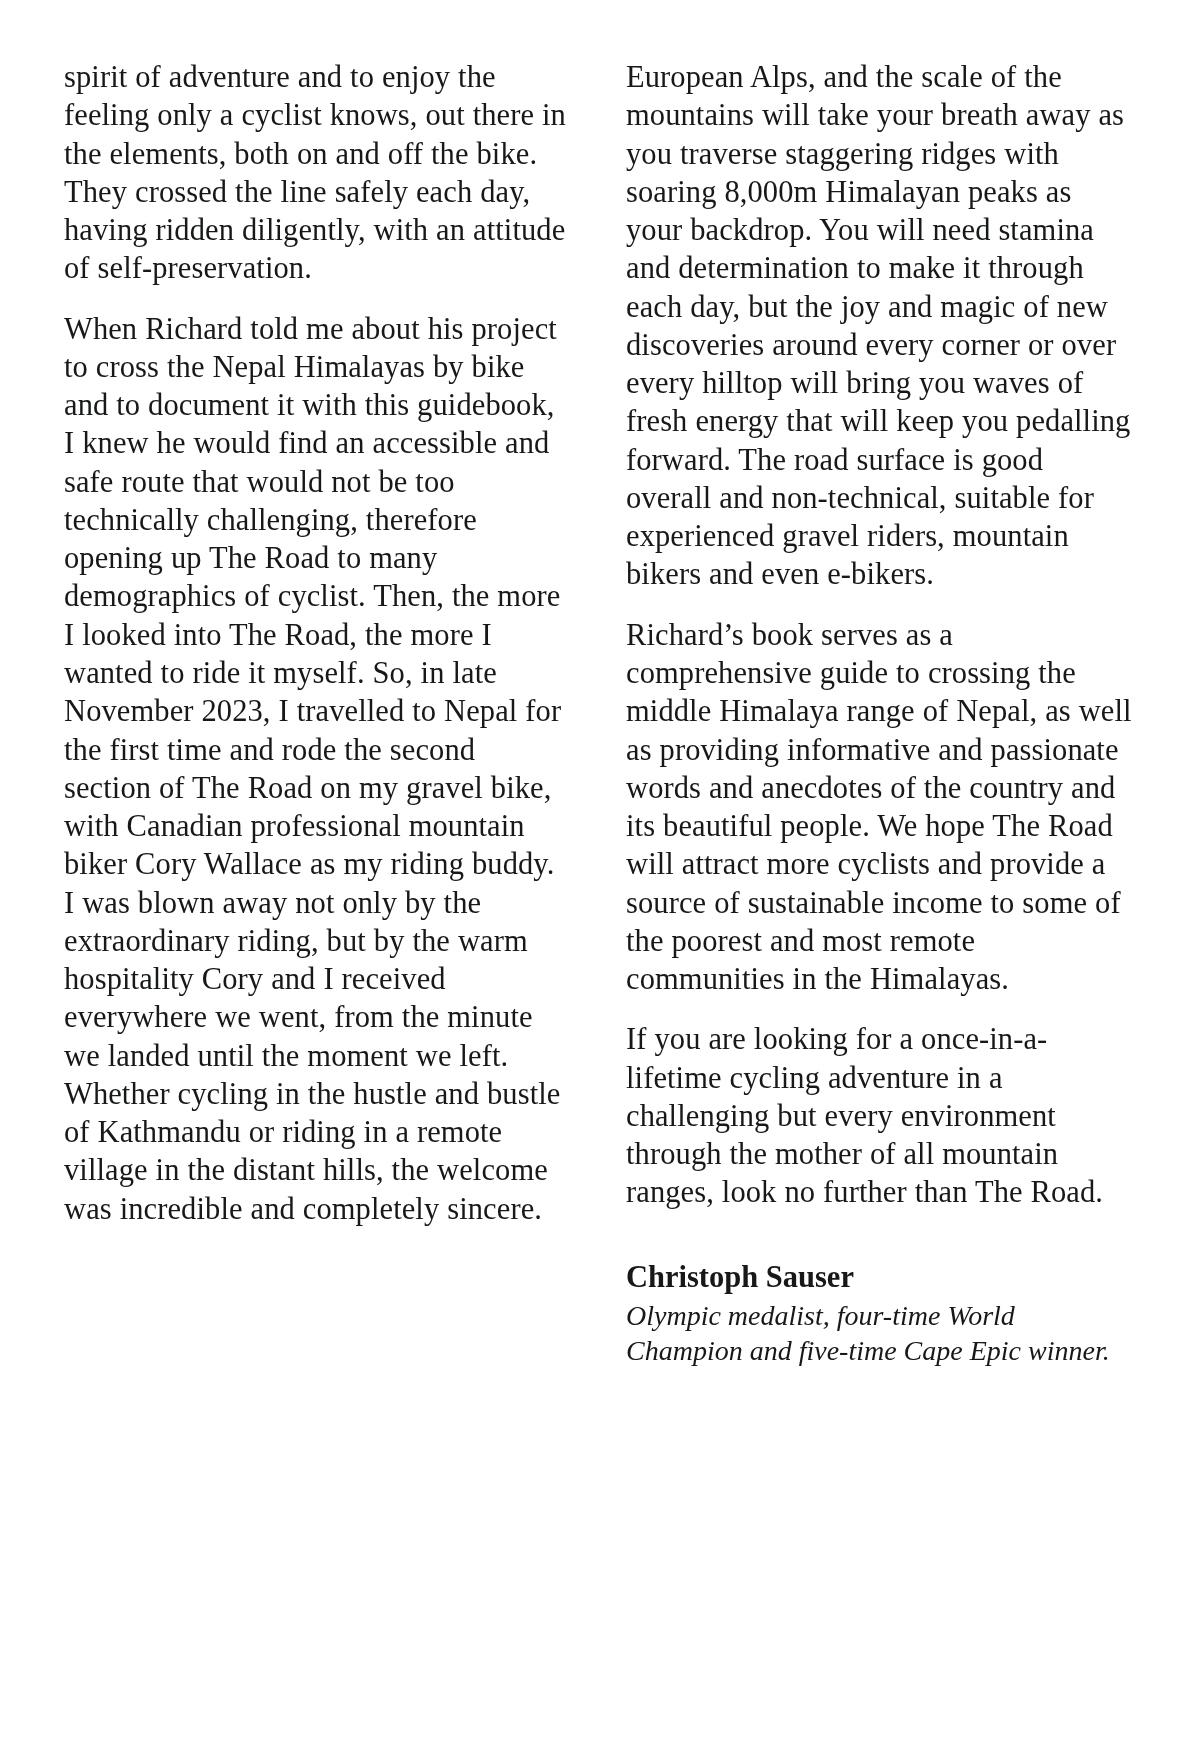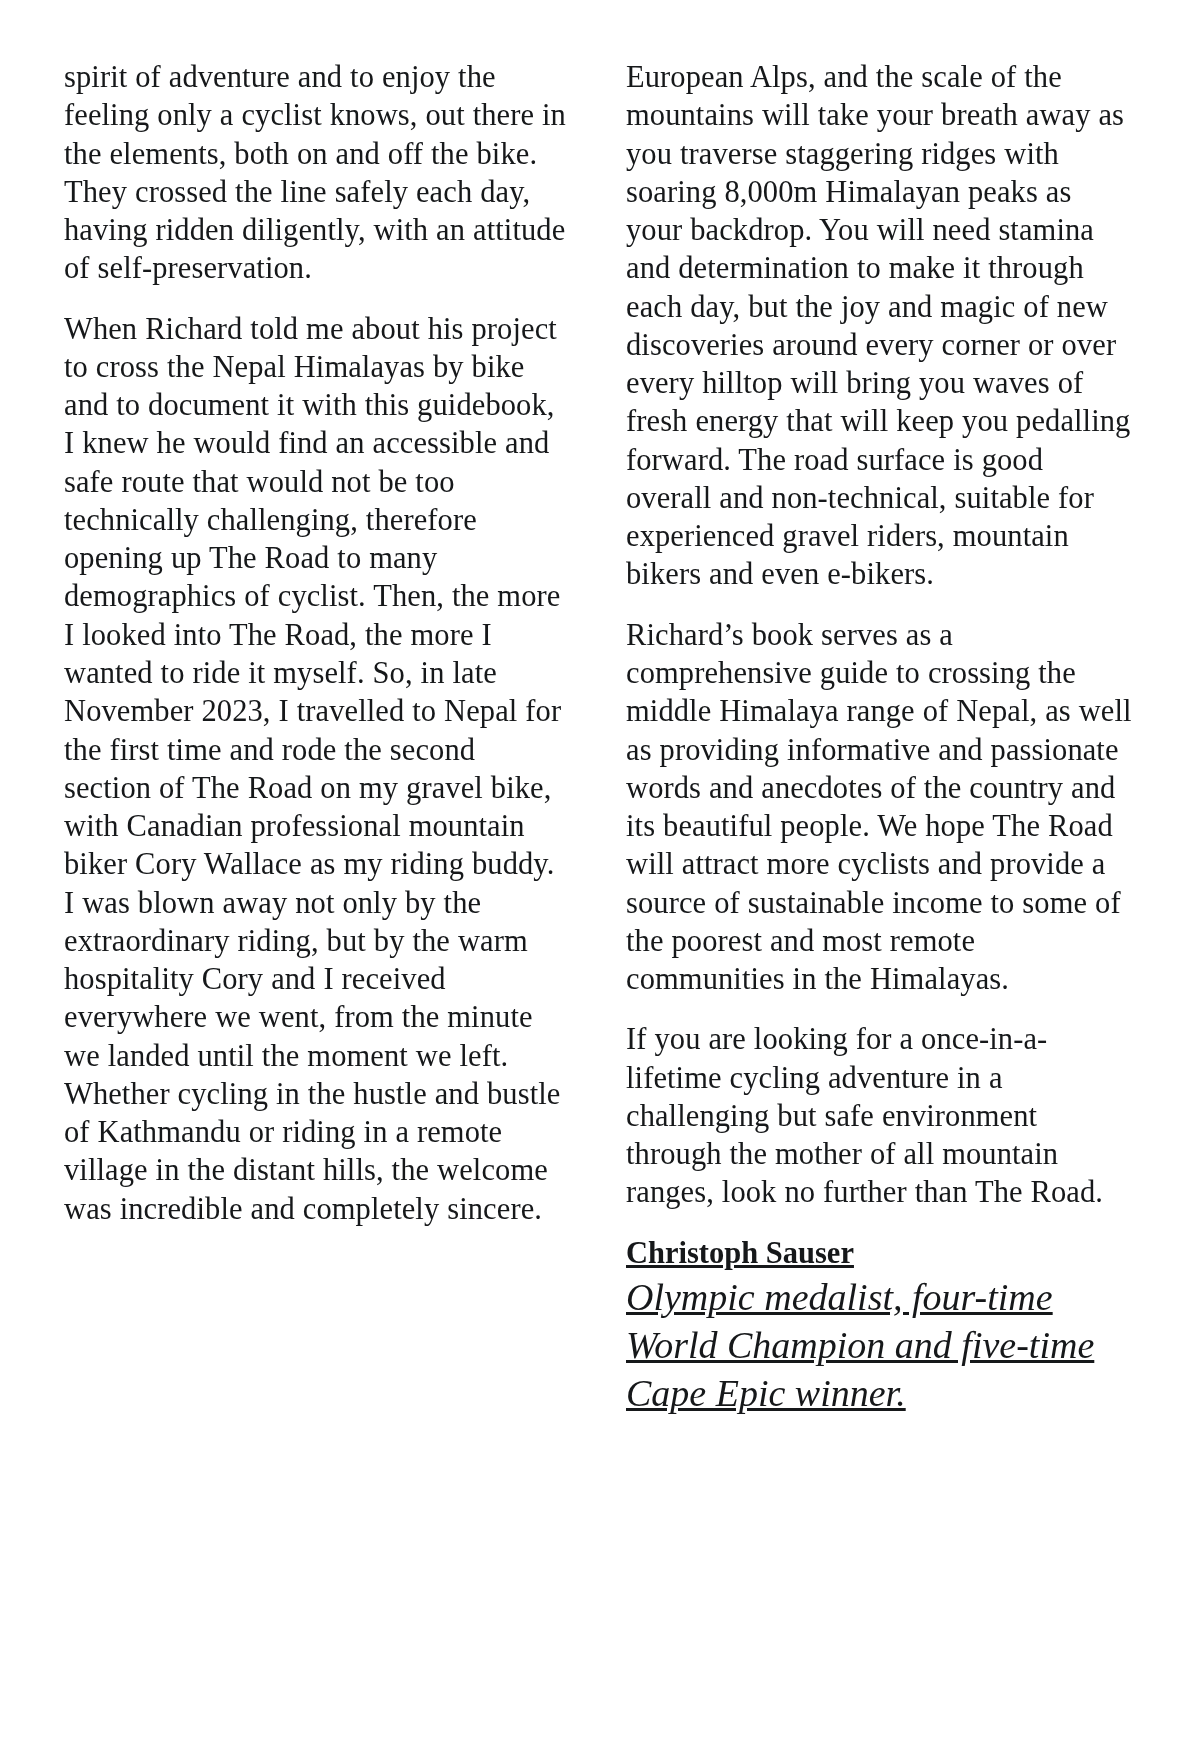--- a/index.html
+++ b/index.html
@@ -38,51 +38,50 @@
     line-height: 1.255;
     text-align: left;
     letter-spacing: 0.1px;
     word-spacing: 0.2px;
     hyphens: none;
   }
   p.body-text:last-child {
     margin-bottom: 0;
   }
   .signature-block {
-    margin-top: 0;
-    text-decoration: underline;
+    margin-top: 24px;
   }
   .sig-name {
     font-size: 30.5px;
     line-height: 1.255;
     font-weight: bold;
     margin: 0 0 2px 0;
   }
   .sig-title {
-    font-size: 38px;
+    font-size: 28px;
     line-height: 1.26;
     font-style: italic;
     margin: 0;
   }
 </style>
 </head>
 <body>
 
 <div class="page">
   <div class="columns">
 
     <div class="column">
       <p class="body-text">spirit of adventure and to enjoy the feeling only a cyclist knows, out there in the elements, both on and off the bike. They crossed the line safely each day, having ridden diligently, with an attitude of self-preservation.</p>
       <p class="body-text">When Richard told me about his project to cross the Nepal Himalayas by bike and to document it with this guidebook, I knew he would find an accessible and safe route that would not be too technically challenging, therefore opening up The Road to many demographics of cyclist. Then, the more I looked into The Road, the more I wanted to ride it myself. So, in late November 2023, I travelled to Nepal for the first time and rode the second section of The Road on my gravel bike, with Canadian professional mountain biker Cory Wallace as my riding buddy. I was blown away not only by the extraordinary riding, but by the warm hospitality Cory and I received everywhere we went, from the minute we landed until the moment we left. Whether cycling in the hustle and bustle of Kathmandu or riding in a remote village in the distant hills, the welcome was incredible and completely sincere.</p>
     </div>
 
     <div class="column">
       <p class="body-text">European Alps, and the scale of the mountains will take your breath away as you traverse staggering ridges with soaring 8,000m Himalayan peaks as your backdrop. You will need stamina and determination to make it through each day, but the joy and magic of new discoveries around every corner or over every hilltop will bring you waves of fresh energy that will keep you pedalling forward. The road surface is good overall and non-technical, suitable for experienced gravel riders, mountain bikers and even e-bikers.</p>
       <p class="body-text">Richard’s book serves as a comprehensive guide to crossing the middle Himalaya range of Nepal, as well as providing informative and passionate words and anecdotes of the country and its beautiful people. We hope The Road will attract more cyclists and provide a source of sustainable income to some of the poorest and most remote communities in the Himalayas.</p>
-      <p class="body-text">If you are looking for a once-in-a-lifetime cycling adventure in a challenging but safe environment through the mother of all mountain ranges, look no further than The Road.</p>
+      <p class="body-text">If you are looking for a once-in-a-lifetime cycling adventure in a challenging but every environment through the mother of all mountain ranges, look no further than The Road.</p>
       <div class="signature-block">
         <p class="sig-name">Christoph Sauser</p>
         <p class="sig-title">Olympic medalist, four-time World Champion and five-time Cape Epic winner.</p>
       </div>
     </div>
 
   </div>
 </div>
 
 </body></html>

